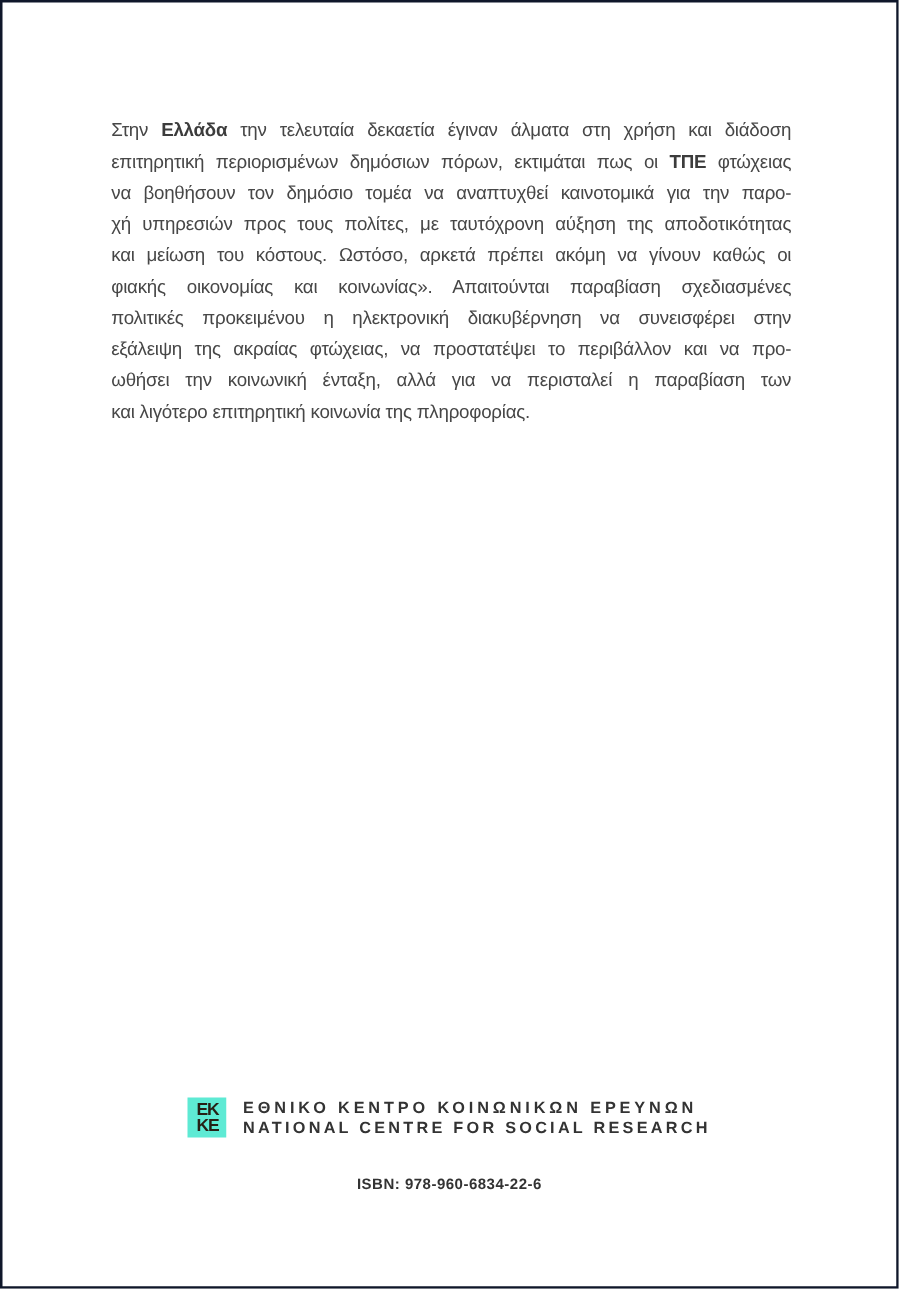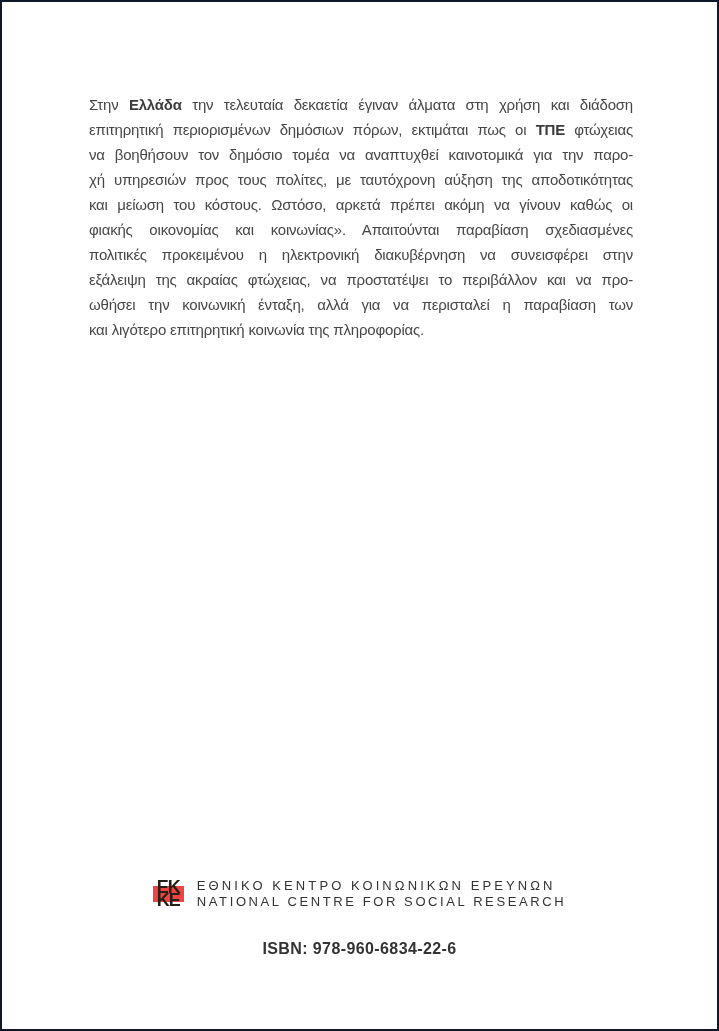--- a/index.html
+++ b/index.html
@@ -48,36 +48,36 @@
     left: 0;
     right: 0;
     top: 876px;
     display: flex;
     justify-content: center;
     align-items: center;
     gap: 13px;
   }
   .logo-box {
     width: 31px;
-    height: 16px;
-    background: #ef4444;
+    height: 32px;
+    background: #5eead4;
     color: #261f15;
     display: flex;
     flex-direction: column;
     align-items: center;
     justify-content: center;
     font-weight: 700;
-    font-size: 18px;
+    font-size: 14px;
     line-height: 13px;
     letter-spacing: -1px;
     user-select: none;
   }
   .publisher-names {
     color: #333333;
-    font-weight: 400;
+    font-weight: 700;
     font-size: 13px;
   }
   .name-el {
     letter-spacing: 3.1px;
     line-height: 16px;
     white-space: nowrap;
   }
   .name-en {
     letter-spacing: 2.6px;
     line-height: 16px;
@@ -85,21 +85,21 @@
   }
 
   
   .isbn {
     position: absolute;
     left: 0;
     right: 0;
     top: 938px;
     text-align: center;
     font-weight: 700;
-    font-size: 16px;
+    font-size: 12px;
     letter-spacing: 0.4px;
     color: #333333;
   }
 </style>
 </head>
 <body>
 
 <div class="page">
 
   <div class="blurb" id="blurb">

